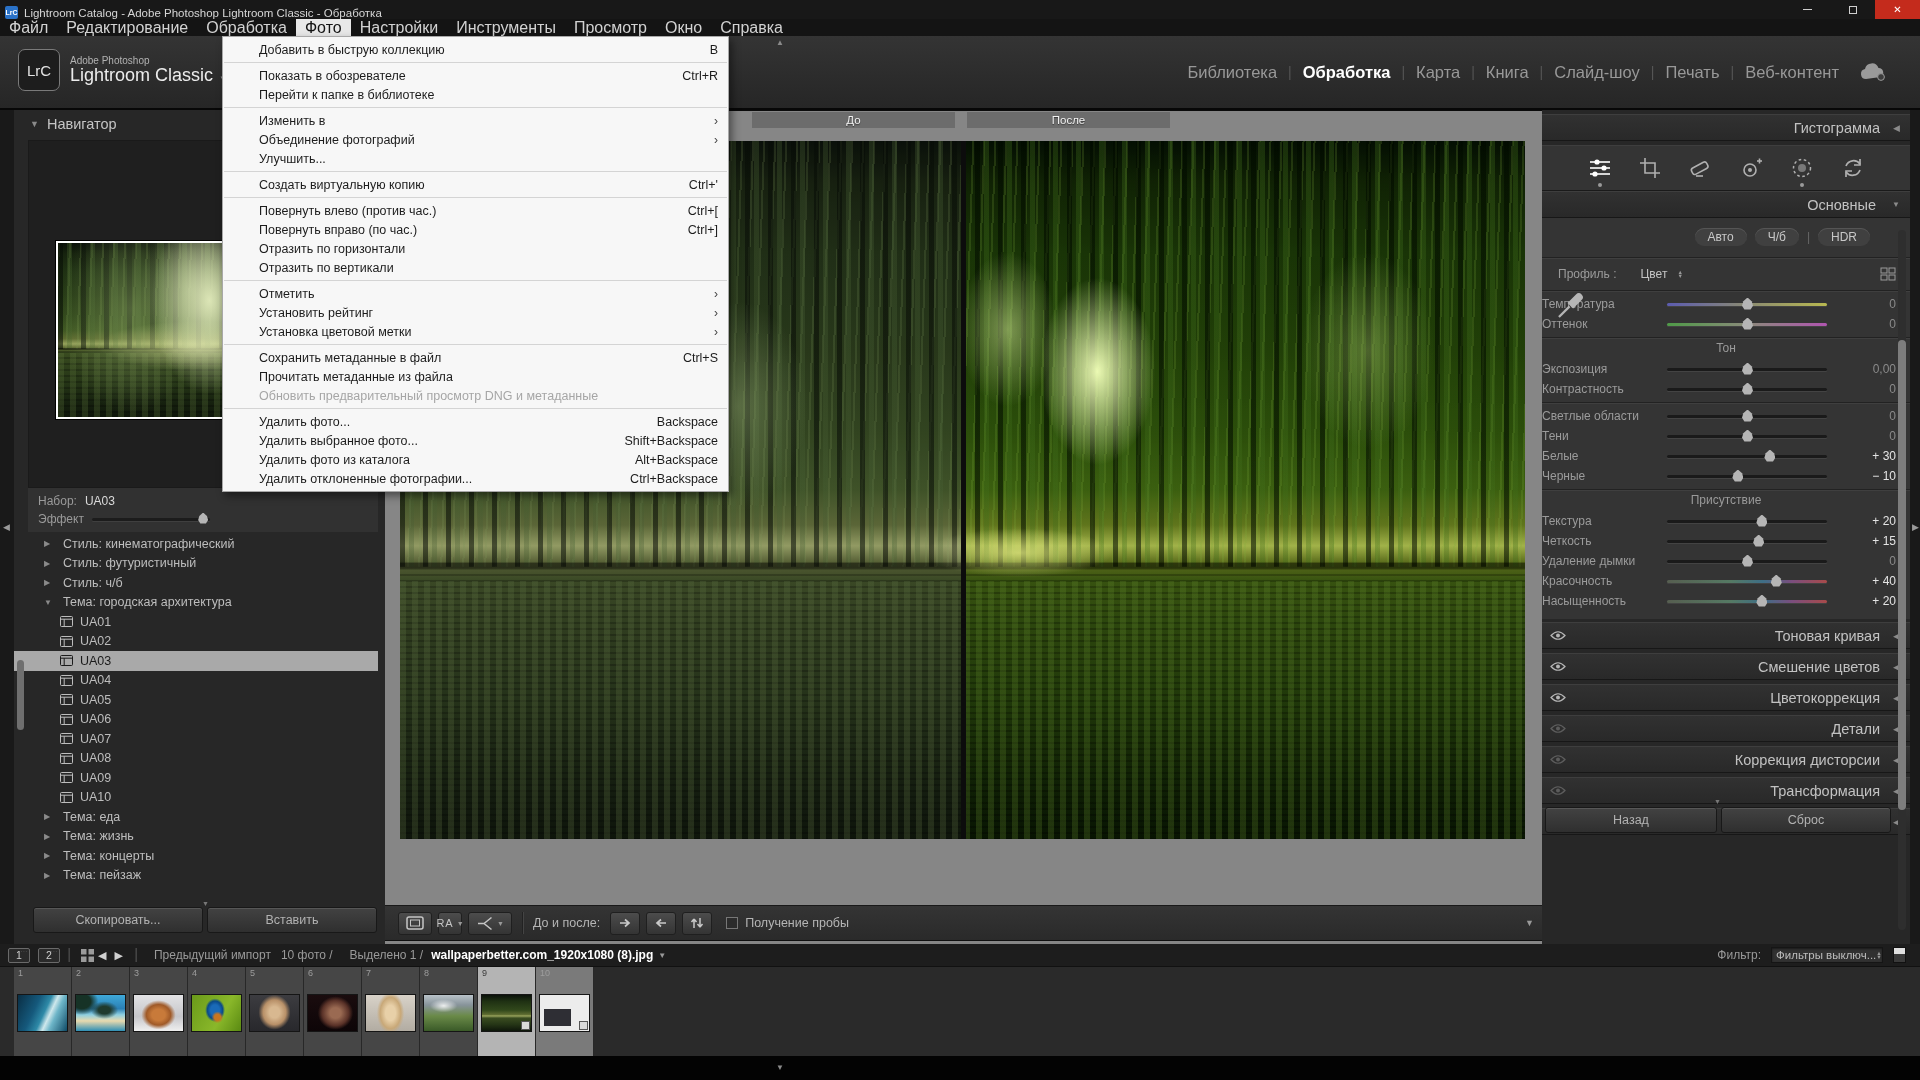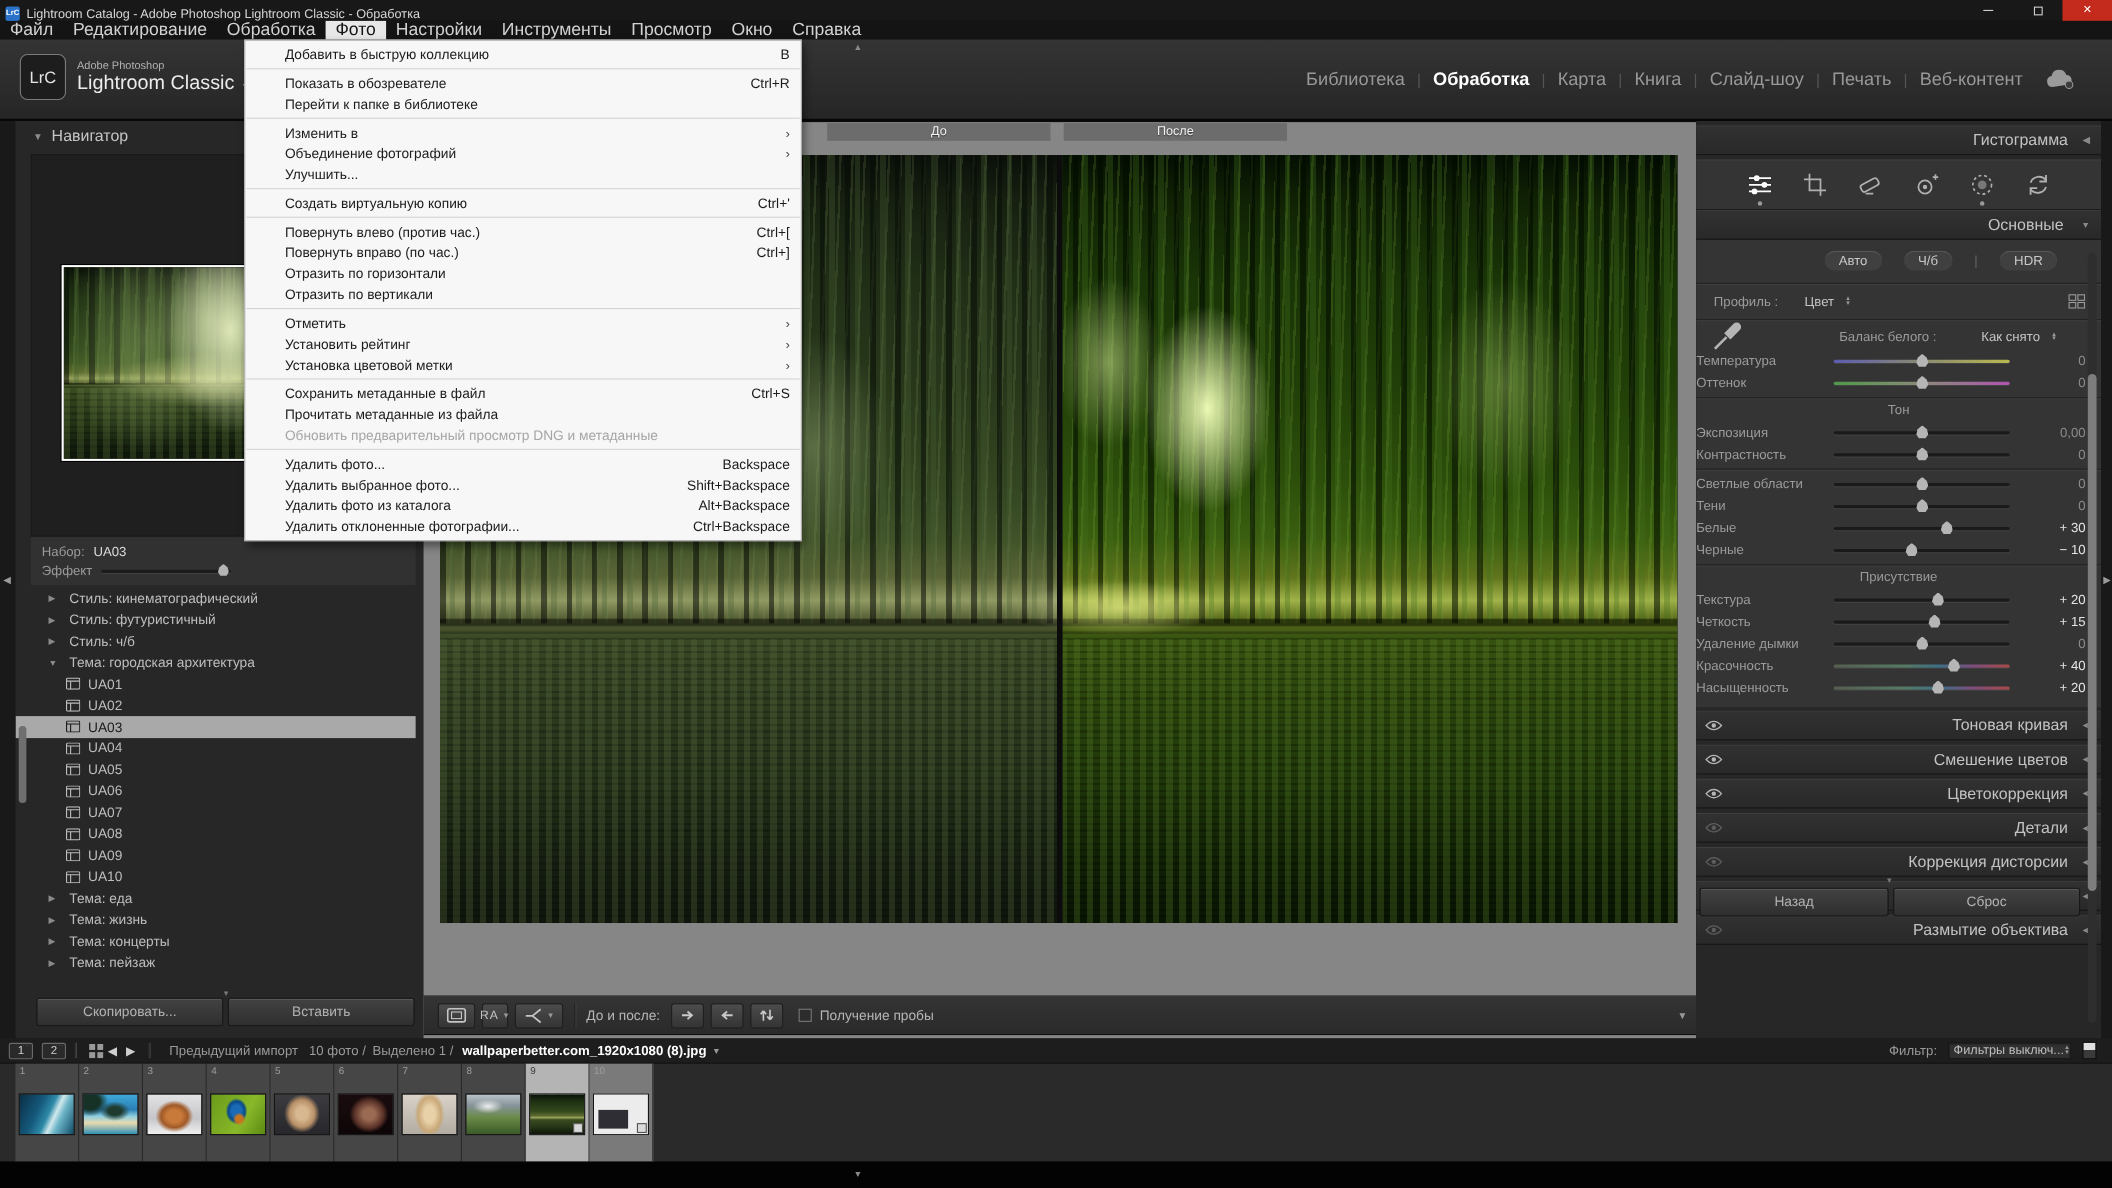--- a/index.html
+++ b/index.html
@@ -109,21 +109,21 @@
 .rp-scrolltrack{position:absolute;right:4px;top:120px;width:8px;height:700px;background:#2e2e2e;border-radius:4px}
 .rp-scrollthumb{position:absolute;right:4px;top:230px;width:8px;height:470px;background:#7d7d7d;border-radius:4px}
 .rp-header{position:relative;height:27px;background:linear-gradient(#313131,#292929);border-top:1px solid #3e3e3e;border-bottom:1px solid #171717;display:flex;align-items:center;font-size:14.5px;color:#c2c2c2}
 .rp-title{position:absolute;right:30px}
 .rp-arrow{position:absolute;right:10px;font-size:9px;color:#8a8a8a}
 .rp-eye{position:absolute;left:8px;display:flex}
 .tools-strip{height:46px;margin-top:4px;background:#343434;border-top:1px solid #3e3e3e;border-bottom:1px solid #1a1a1a;display:flex;align-items:center;justify-content:center;gap:27px}
 .tool-icon{position:relative;display:flex;flex-direction:column;align-items:center}
 .tool-dot{position:absolute;bottom:-8px;width:4px;height:4px;border-radius:50%;background:#9a9a9a}
 .basic-content{background:#343434;font-size:12px;color:#9b9b9b;padding:6px 0 8px}
-.btn-row{display:flex;justify-content:flex-end;align-items:center;gap:20px;padding:4px 40px 8px 0}
+.btn-row{display:flex;justify-content:flex-end;align-items:center;gap:8px;padding:4px 40px 8px 0}
 .pill{padding:2px 13px;border-radius:10px;background:#404040;color:#c8c8c8;box-shadow:inset 0 1px 0 #555}
 .pill-sep{color:#666}
 .row-line{height:1px;background:#222;box-shadow:0 1px 0 rgba(255,255,255,.06);margin:3px 0}
 .prof-row{display:flex;align-items:center;height:26px;padding:0 14px 0 16px;gap:6px}
 .prof-grid{margin-left:auto}
 .wb-row{display:flex;align-items:center;height:24px;padding:0 40px 0 130px;gap:6px}
 .wb-label{margin-left:auto}
 .spin{display:inline-flex;flex-direction:column;font-size:5.5px;line-height:4.5px;color:#9a9a9a;margin-left:4px}
 .dropper{position:absolute;left:12px;margin-top:-6px}
 .sl-heading{height:18px;text-align:center;color:#9a9a9a}
@@ -555,28 +555,20 @@
             </svg>
         </span>
       </div>
       <div class="row-line"></div>
       <span class="dropper">
         <svg width="34" height="34" viewBox="0 0 24 24">
             <path d="M3.5 20.5 L11 13" stroke="#b5b5b5" stroke-width="1.6" fill="none"></path>
             <path d="M9.5 10.5 l4 4 6-6 a2.3 2.3 0 0 0 -4-4 z" fill="#b5b5b5"></path>
           </svg>
       </span>
-      <div class="wb-row">
-        <span>Баланс белого :</span>
-        <span class="wb-label" style="color:#c4c4c4">Как снято</span>
-        <span class="spin">
-            <span>▲</span>
-            <span>▼</span>
-          </span>
-      </div>
       <div id="sliders">
           <div class="sl-row">
             <span class="sl-label">Температура</span>
             <span class="sl-track temp">
               <span class="sl-thumb" style="left: 50%;"></span>
             </span>
             <span class="sl-value dim">0</span>
           </div>
           <div class="sl-row">
             <span class="sl-label">Оттенок</span>
@@ -764,21 +756,21 @@
           <rect x="7.5" y="0" width="5.5" height="5.5" fill="#9a9a9a"></rect>
           <rect x="0" y="7.5" width="5.5" height="5.5" fill="#9a9a9a"></rect>
           <rect x="7.5" y="7.5" width="5.5" height="5.5" fill="#9a9a9a"></rect>
         </svg>
     </span>
     <span class="sb-arrow">◀</span>
     <span class="sb-arrow">▶</span>
     <div class="sb-sep"></div>
     <span class="sb-text">Предыдущий импорт</span>
     <span class="sb-text">10 фото /</span>
-    <span class="sb-text" style="margin-left:6px">Выделено 1 /</span>
+    <span class="sb-text" style="margin-left:17px">Выделено 1 /</span>
     <span class="sb-file">wallpaperbetter.com_1920x1080 (8).jpg</span>
     <span class="sb-caret">▼</span>
     <div class="sb-right">
       <span>Фильтр:</span>
       <div class="sb-dd">
         <span>Фильтры выключ...</span>
         <span class="spin" style="margin-left:auto">
             <span>▲</span>
             <span>▼</span>
           </span>

